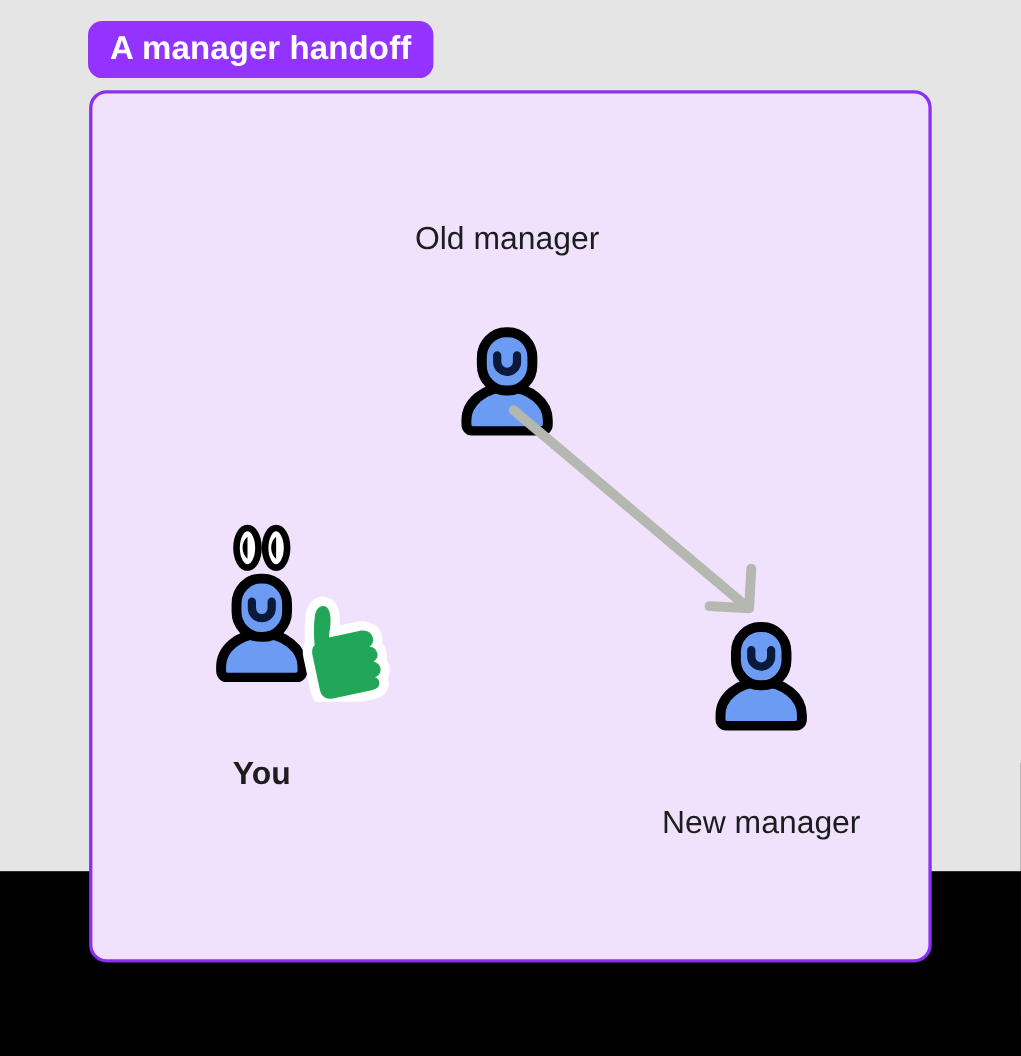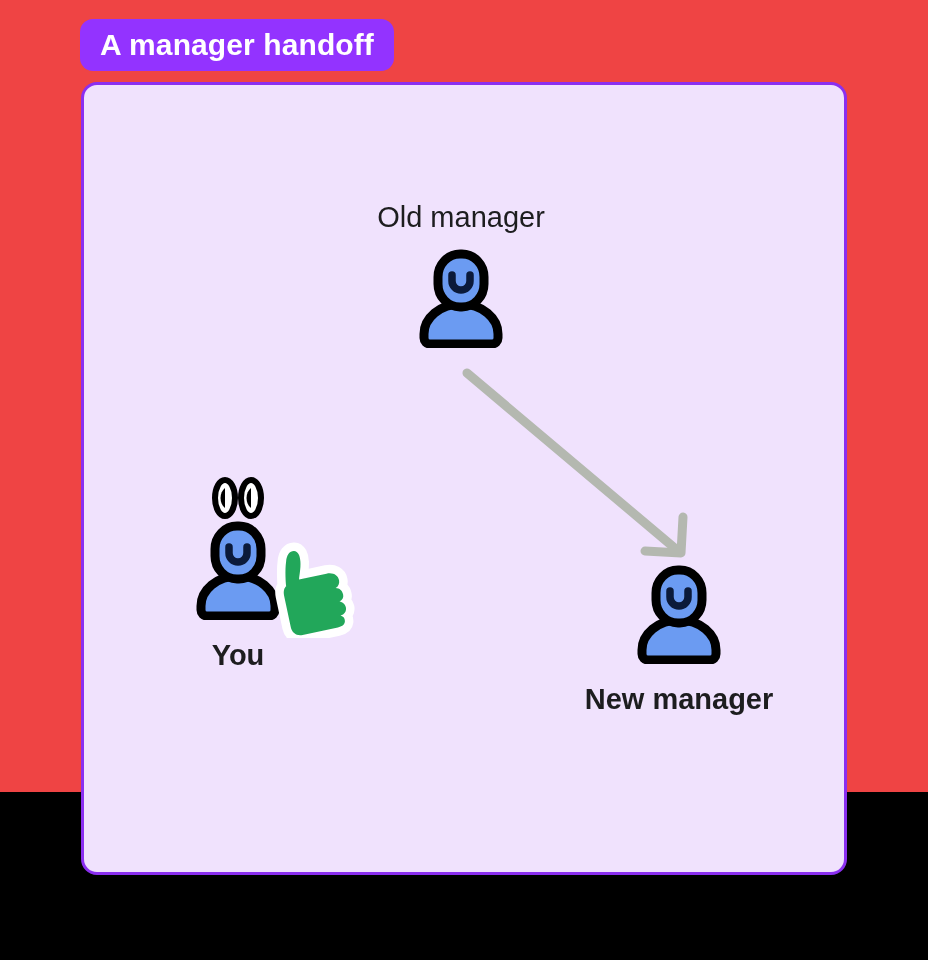--- a/index.html
+++ b/index.html
@@ -12,21 +12,21 @@
     height: 960px;
     overflow: hidden;
     font-family: "Liberation Sans", sans-serif;
     position: relative;
   }
 
   #stage {
     position: relative;
     width: 928px;
     height: 792px;
-    background: #ef4444;
+    background: #e5e5e5;
   }
 
   
   .title-badge {
     position: absolute;
     left: 80px;
     top: 19px;
     height: 52px;
     padding: 0 20px;
     display: flex;
@@ -57,20 +57,21 @@
     border-radius: 16px;
     box-sizing: border-box;
   }
 
   
   .node {
     position: absolute;
     display: flex;
     flex-direction: column;
     align-items: center;
+    gap: 48px;
   }
   .node-label {
     color: #1d1d1f;
     font-size: 29px;
     line-height: 1.1;
     white-space: nowrap;
   }
   .node-label.above { margin-bottom: 14px; }
   .node-label.below { margin-top: 16px; }
 
@@ -87,24 +88,23 @@
   }
   
   #node-you {
     left: 148px;
     top: 520px;
     width: 180px;
     font-weight: bold;
   }
   
   #node-new {
-    left: 559px;
+    left: 572px;
     top: 564px;
     width: 240px;
-    font-weight: bold;
   }
 
   .eyes-svg {
     position: absolute;
     left: 50%;
     transform: translateX(-50%);
     top: -46px;
     pointer-events: none;
   }
   .thumb-svg {

